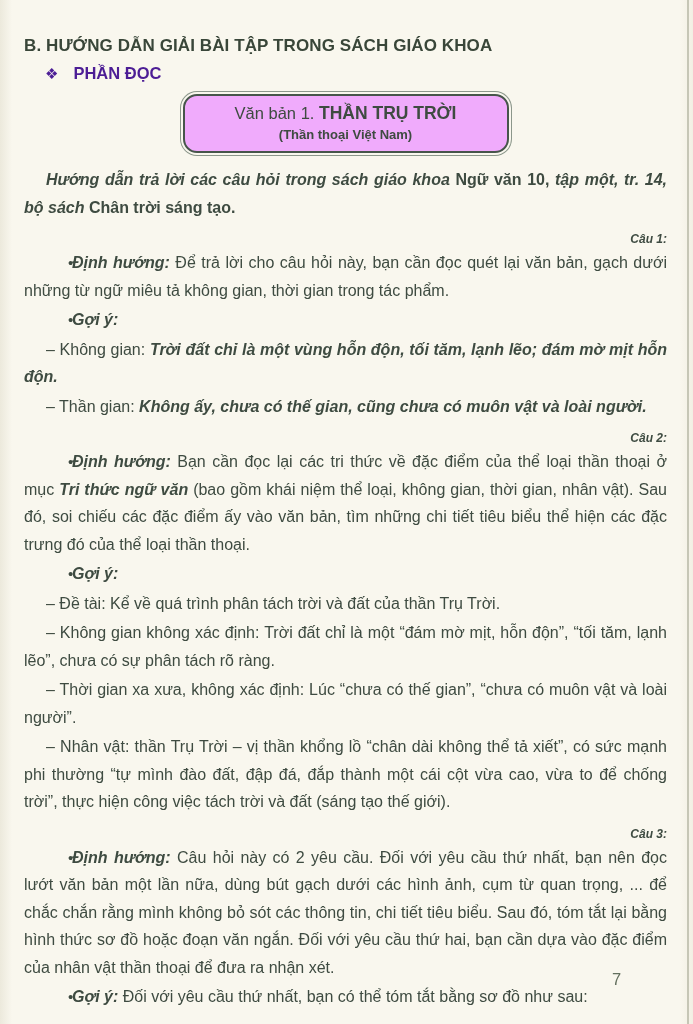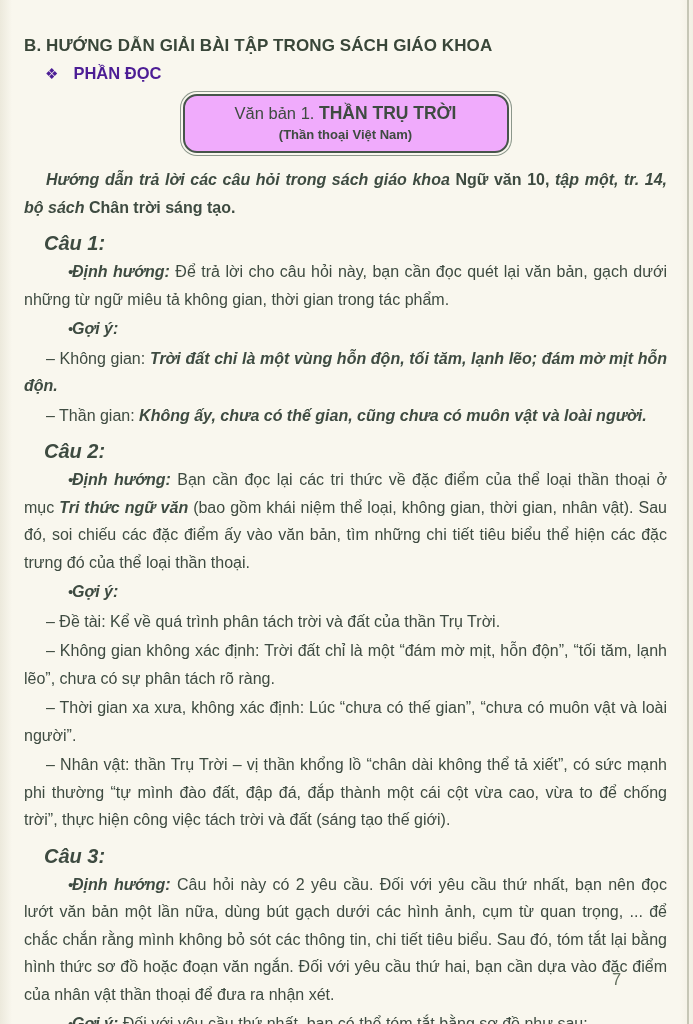--- a/index.html
+++ b/index.html
@@ -32,22 +32,22 @@
   }
   .titleline{font-size:16.5px;}
   .t-main{font-weight:700;font-size:17.5px;}
   .t-sub{font-weight:700;font-size:13px;margin-top:3px;}
   .para{
     margin:2px 0;font-size:16px;line-height:27.5px;
     text-align:justify;text-indent:22px;
   }
   .intro{font-weight:700;margin-top:3px;}
   .q-label{
-    font-weight:700;font-style:italic;font-size:20px;
-    padding-left:20px;margin:11px 0 3px;
+    font-weight:700;font-style:italic;font-size:12px;
+    padding-left:20px;margin:11px 0 3px;text-align:right;
   }
   .bullet{display:inline-block;width:0;margin-right:26px;font-size:15px;}
   .s-r{font-style:normal;font-weight:normal;}
   .s-i{font-style:italic;font-weight:bold;}
   .s-b{font-weight:700;}
   .s-bi{font-weight:700;font-style:italic;}
   .pagenum{
     position:absolute;top:970px;left:612px;
     font-size:16.5px;color:#64705f;
   }

